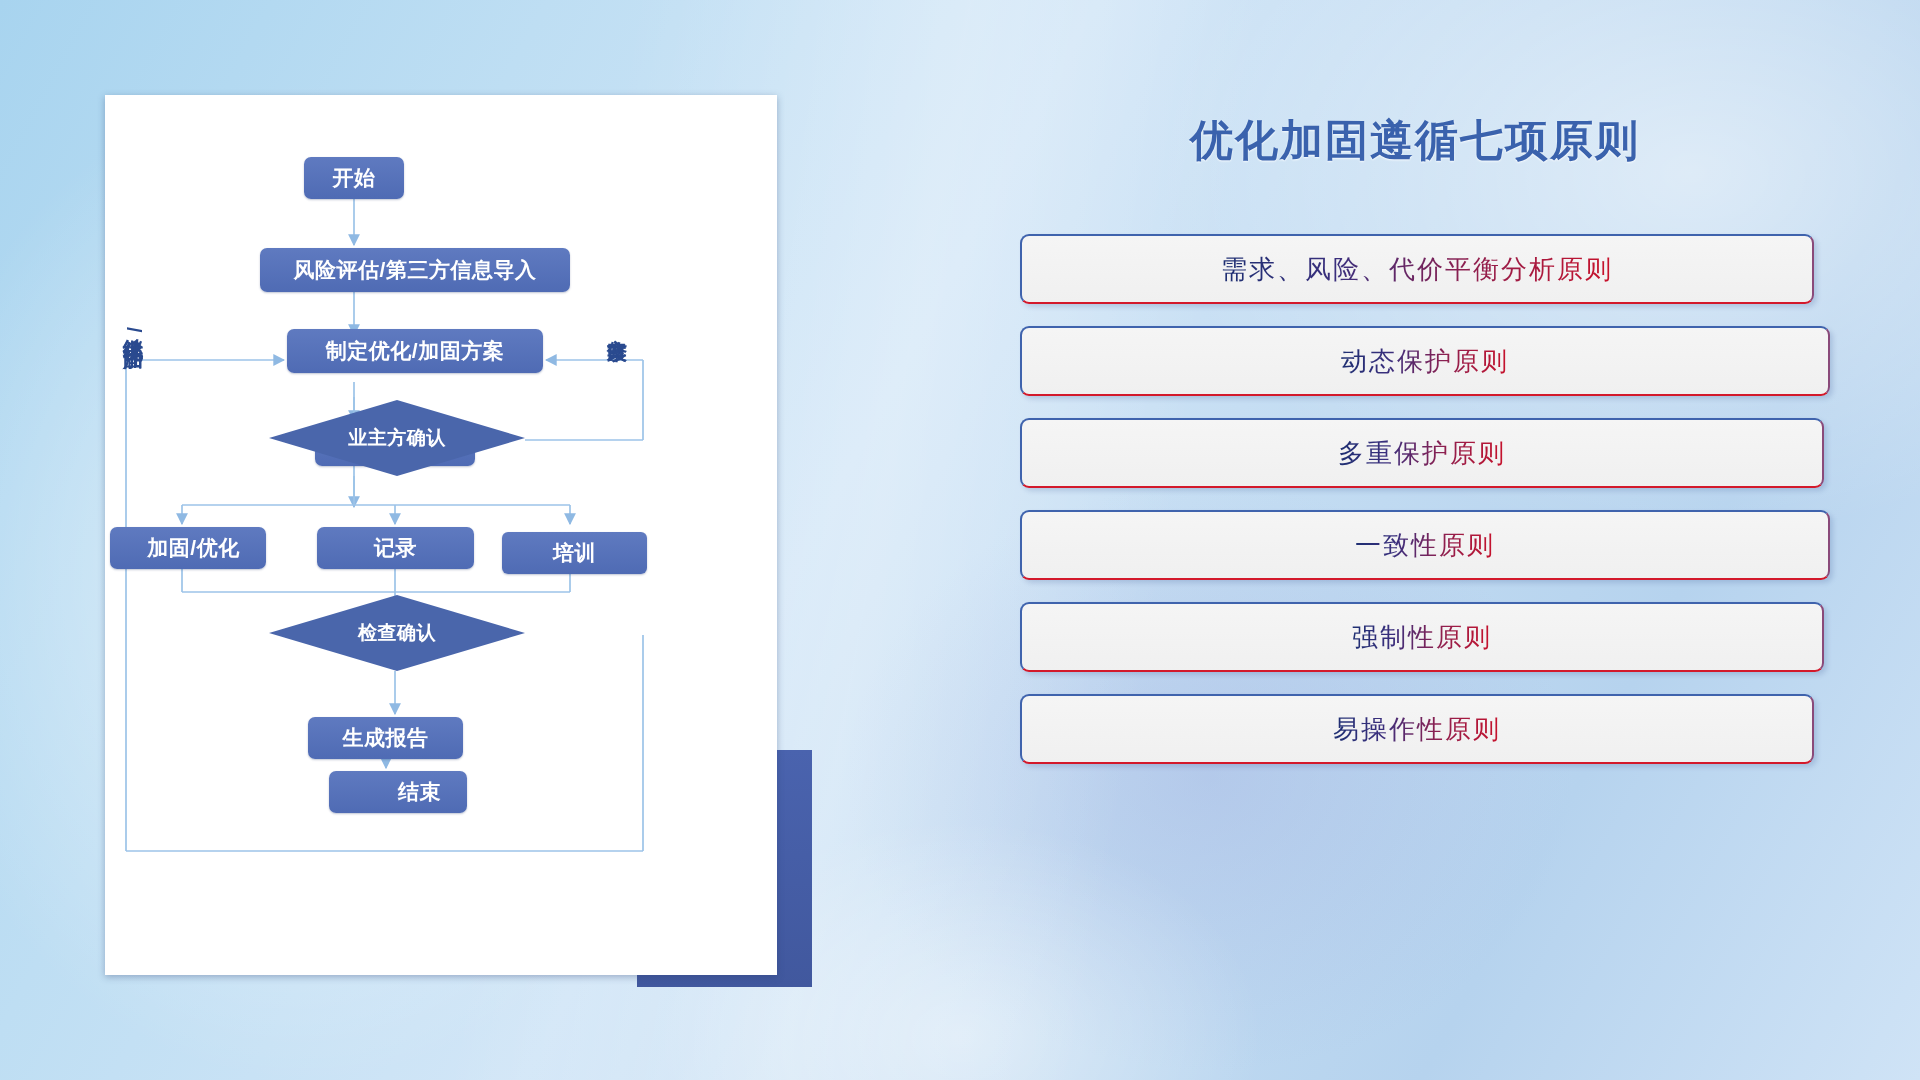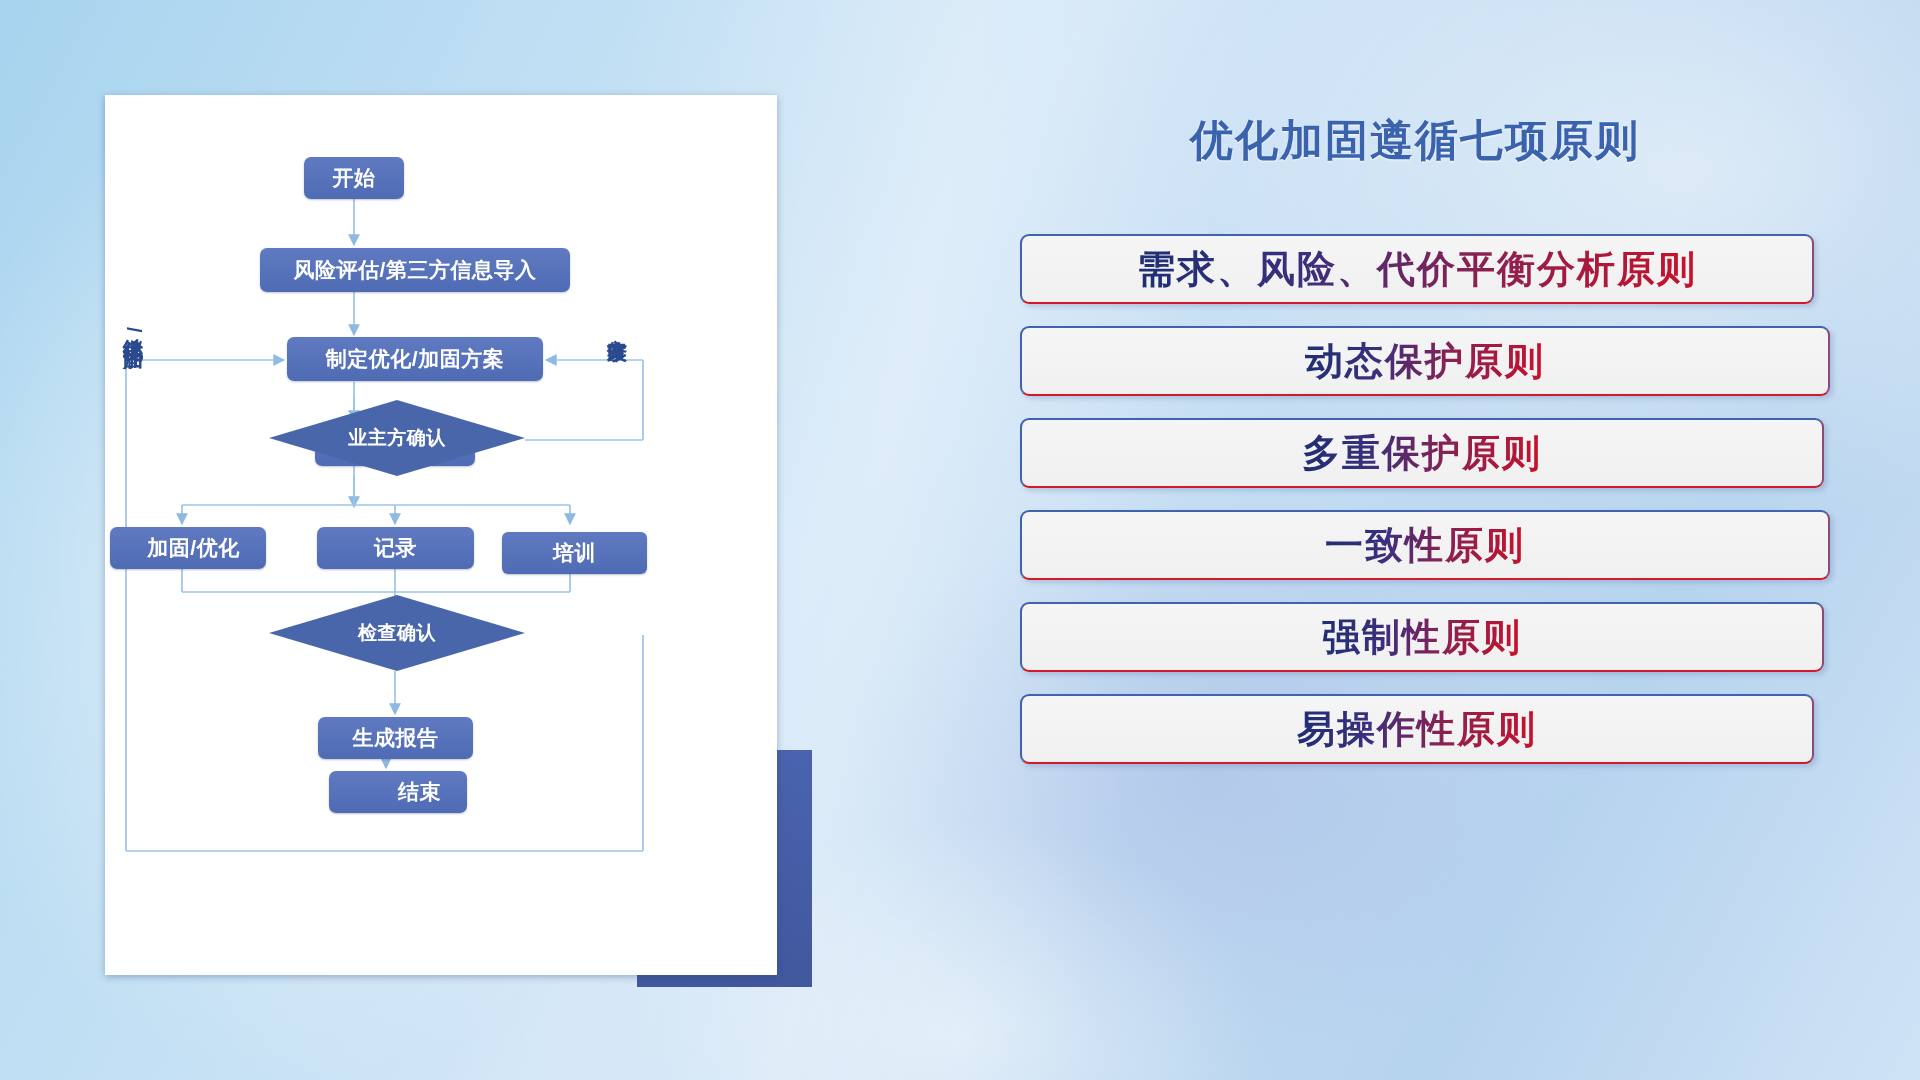--- a/index.html
+++ b/index.html
@@ -51,26 +51,26 @@
     color:#ffffff;
     border-radius:7px;
     display:flex;align-items:center;justify-content:center;
     font-weight:bold;
     letter-spacing:.5px;
     box-shadow:0 1px 2px rgba(40,60,110,.30);
     white-space:nowrap;
   }
   .node.n-start   {left:199px;top:62px; width:100px;height:42px;font-size:21px;}
   .node.n-risk    {left:155px;top:153px;width:310px;height:44px;font-size:21px;}
-  .node.n-plan    {left:182px;top:242px;width:256px;height:44px;font-size:21px;}
+  .node.n-plan    {left:182px;top:234px;width:256px;height:44px;font-size:21px;}
   .node.n-submit  {left:210px;top:329px;width:160px;height:42px;font-size:21px;}
   .node.n-reinf   {left:5px;  top:432px;width:145px;height:42px;font-size:21px;padding-left:11px;}
   .node.n-record  {left:212px;top:432px;width:157px;height:42px;font-size:21px;}
   .node.n-train   {left:397px;top:437px;width:145px;height:42px;font-size:21px;border-radius:6px;}
-  .node.n-report  {left:203px;top:622px;width:155px;height:42px;font-size:21px;margin-left:10px;}
+  .node.n-report  {left:203px;top:622px;width:155px;height:42px;font-size:21px;}
   .node.n-end     {left:224px;top:676px;width:95px;height:42px;font-size:21px;padding-left:43px;}
 
   
   .diamond{
     position:absolute;
     background:#4a66ab;
     clip-path:polygon(50% 0%,100% 50%,50% 100%,0% 50%);
     display:flex;align-items:center;justify-content:center;
     color:#ffffff;font-size:19px;font-weight:bold;letter-spacing:.5px;
     white-space:nowrap;
@@ -104,21 +104,21 @@
     background:linear-gradient(180deg,#f5f5f5 0%,#f0f0f0 100%);
     border-radius:9px;
     border-top:2px solid #3f63ad;
     border-right:2px solid #8a4a7a;
     border-bottom:2px solid #d3192b;
     border-left:2px solid #3f63ad;
     box-shadow:3px 3px 5px rgba(70,95,155,.22);
     display:flex;align-items:center;justify-content:center;
   }
   .p-card .p-text{
-    font-size:38px;font-weight:bold;letter-spacing:2px;
+    font-size:26px;font-weight:normal;letter-spacing:2px;
     background:linear-gradient(95deg,#1d2f72 0%,#3b2f7d 30%,#8c2050 62%,#c9112a 100%);
     -webkit-background-clip:text;background-clip:text;
     -webkit-text-fill-color:transparent;color:#8c2050;
     white-space:nowrap;
   }
   .p-card.c-1{width:790px;}
   .p-card.c-2{width:800px;}
   .p-card.c-3{width:806px;}
   .p-card.c-4{width:800px;}
   .p-card.c-5{width:806px;}

